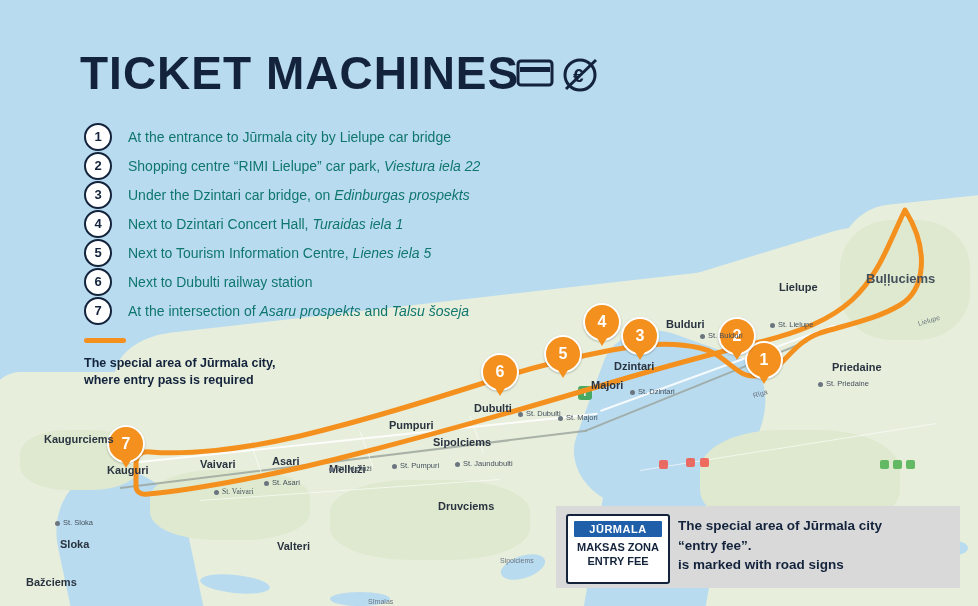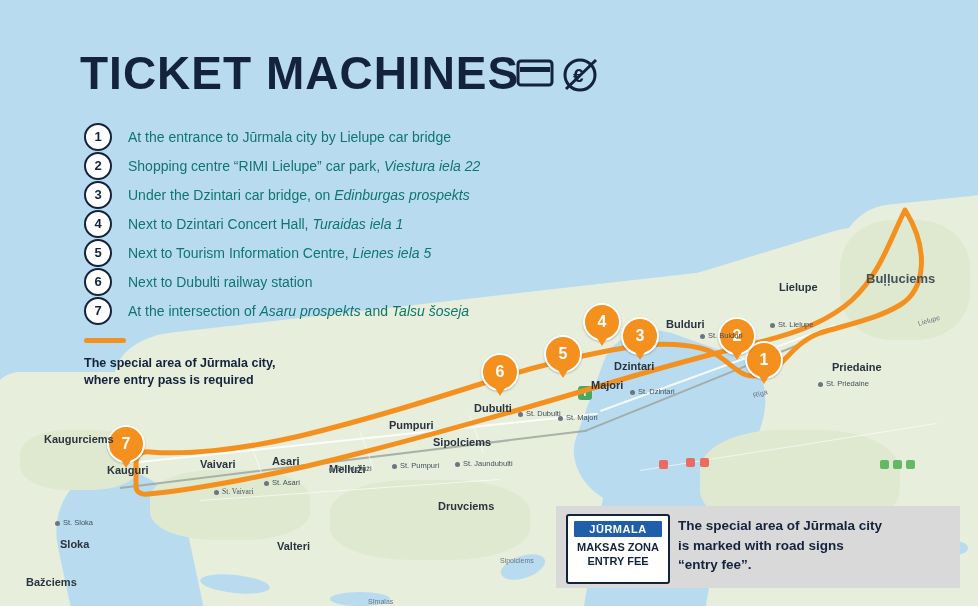--- a/index.html
+++ b/index.html
@@ -356,18 +356,18 @@
   <div class="station" style="left:818px;top:379px;">St. Priedaine</div>
 
   <div class="sign-panel">
     <div class="sign">
       <div class="sign-top">JŪRMALA</div>
       <div class="sign-b1">MAKSAS ZONA</div>
       <div class="sign-b2">ENTRY FEE</div>
     </div>
     <div class="sign-text">
       <div>The special area of Jūrmala city</div>
+      <div>“entry fee”.</div>
       <div>is marked with road signs</div>
-      <div>“entry fee”.</div>
     </div>
   </div>
 
 </div>
 
 </body></html>

